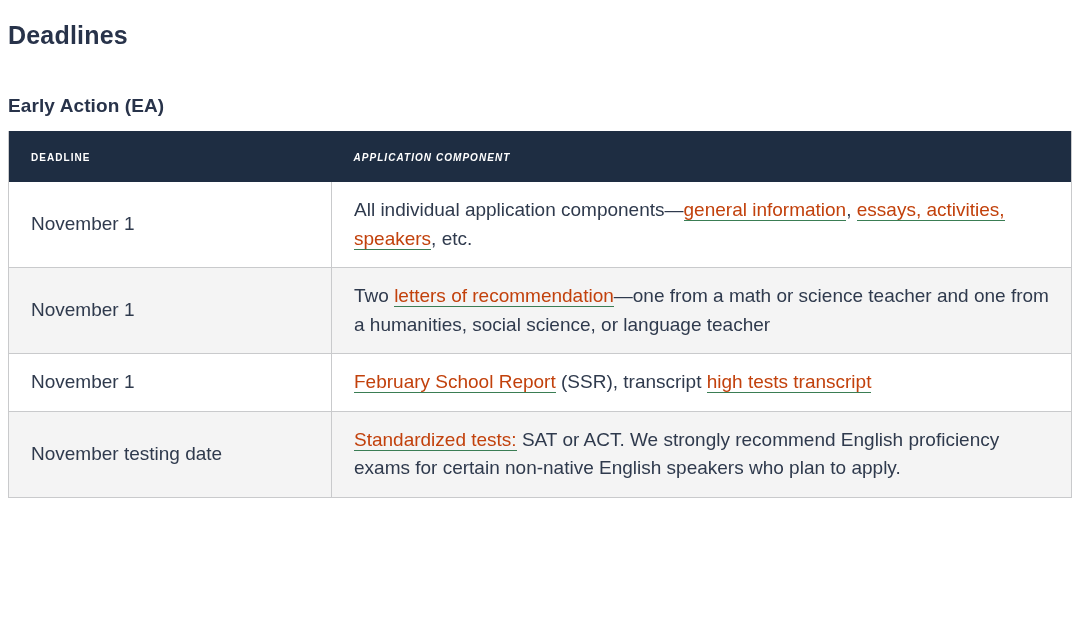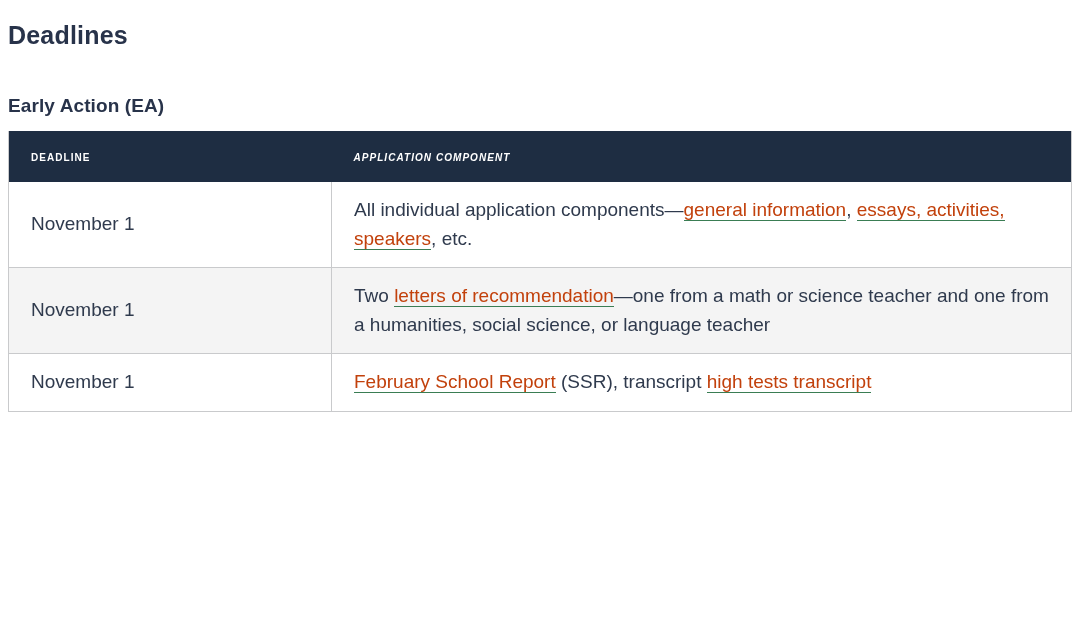--- a/index.html
+++ b/index.html
@@ -119,16 +119,20 @@
           <td class="cell-component"><span>All individual application components—</span><a class="lnk">general information</a><span>, </span><a class="lnk">essays, activities, speakers</a><span>, etc.</span></td>
         </tr>
         <tr>
           <td class="cell-deadline">November 1</td>
           <td class="cell-component"><span>Two </span><a class="lnk">letters of recommendation</a><span>—one from a math or science teacher and one from a humanities, social science, or language teacher</span></td>
         </tr>
         <tr>
           <td class="cell-deadline">November 1</td>
           <td class="cell-component"><a class="lnk">February School Report</a><span> (SSR), transcript </span><a class="lnk">high tests transcript</a></td>
         </tr>
+        <tr>
+          <td class="cell-deadline">November testing date</td>
+          <td class="cell-component"><a class="lnk">Standardized tests:</a><span> SAT or ACT. We strongly recommend English proficiency exams for certain non-native English speakers who plan to apply.</span></td>
+        </tr>
       </tbody>
   </table>
 
 </div>
 
 </body></html>

